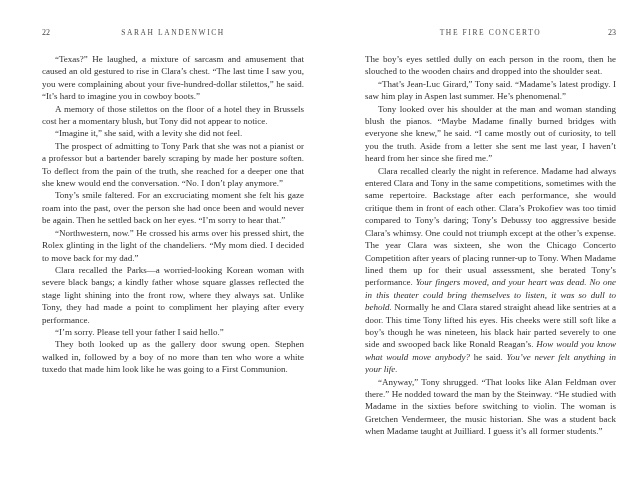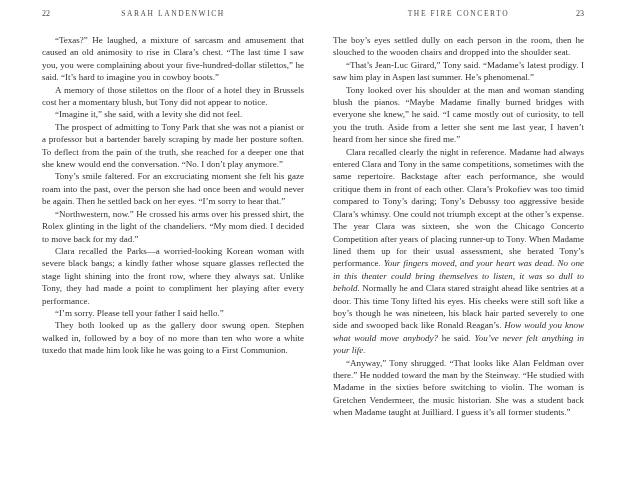--- a/index.html
+++ b/index.html
@@ -20,24 +20,24 @@
     height: 480px;
     background: #ffffff;
   }
   .page {
     position: absolute;
     top: 0;
     height: 480px;
     overflow: hidden;
   }
   .page.left  { left: 42px;  width: 262px; }
-  .page.right { left: 333px; width: 251px; }
+  .page.right { left: 365px; width: 251px; }
   .page-header {
     position: relative;
-    margin-top: 9px;
+    margin-top: 28px;
     height: 11px;
     text-align: center;
     font-size: 7.5px;
     letter-spacing: 1.6px;
     color: #4e4e4e;
     text-transform: uppercase;
   }
   .page-num {
     position: absolute;
     top: 0;
@@ -66,21 +66,21 @@
 <body>
 
 <div class="spread">
 
   <div class="page left">
     <div class="page-header">
       <span class="page-num at-left">22</span>
       <span class="running-header">SARAH LANDENWICH</span>
     </div>
     <div class="page-body">
-        <p class="para">“Texas?” He laughed, a mixture of sarcasm and amusement that caused an old animosity to rise in Clara’s chest. “The last time I saw you, you were complaining about your five-hundred-dollar stilettos,” he said. “It’s hard to imagine you in cowboy boots.”</p>
+        <p class="para">“Texas?” He laughed, a mixture of sarcasm and amusement that caused an old gestured to rise in Clara’s chest. “The last time I saw you, you were complaining about your five-hundred-dollar stilettos,” he said. “It’s hard to imagine you in cowboy boots.”</p>
         <p class="para">A memory of those stilettos on the floor of a hotel they in Brussels cost her a momentary blush, but Tony did not appear to notice.</p>
         <p class="para">“Imagine it,” she said, with a levity she did not feel.</p>
         <p class="para">The prospect of admitting to Tony Park that she was not a pianist or a professor but a bartender barely scraping by made her posture soften. To deflect from the pain of the truth, she reached for a deeper one that she knew would end the conversation. “No. I don’t play anymore.”</p>
         <p class="para">Tony’s smile faltered. For an excruciating moment she felt his gaze roam into the past, over the person she had once been and would never be again. Then he settled back on her eyes. “I’m sorry to hear that.”</p>
         <p class="para">“Northwestern, now.” He crossed his arms over his pressed shirt, the Rolex glinting in the light of the chandeliers. “My mom died. I decided to move back for my dad.”</p>
         <p class="para">Clara recalled the Parks—a worried-looking Korean woman with severe black bangs; a kindly father whose square glasses reflected the stage light shining into the front row, where they always sat. Unlike Tony, they had made a point to compliment her playing after every performance.</p>
         <p class="para">“I’m sorry. Please tell your father I said hello.”</p>
         <p class="para">They both looked up as the gallery door swung open. Stephen walked in, followed by a boy of no more than ten who wore a white tuxedo that made him look like he was going to a First Communion.</p>
       </div>
   </div>

